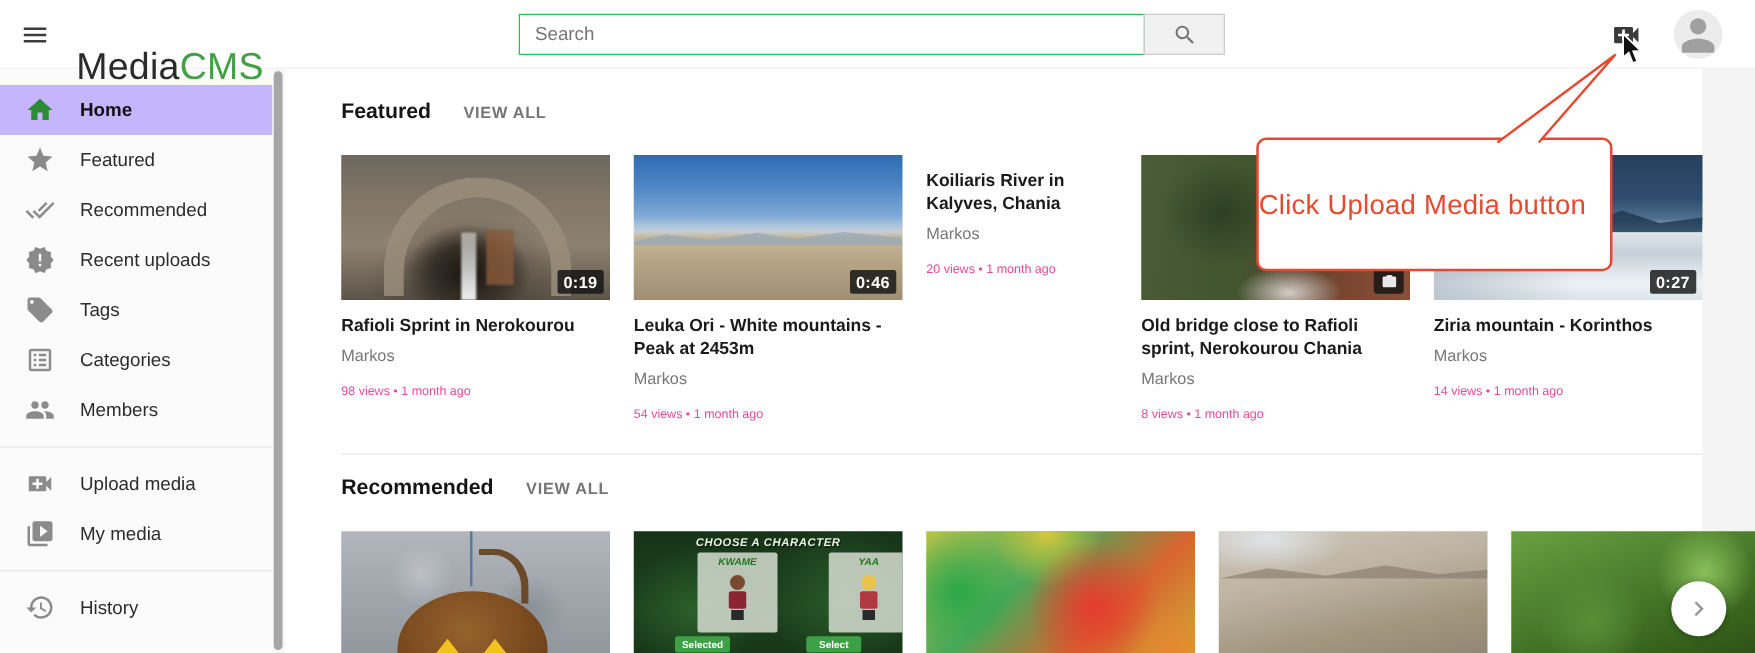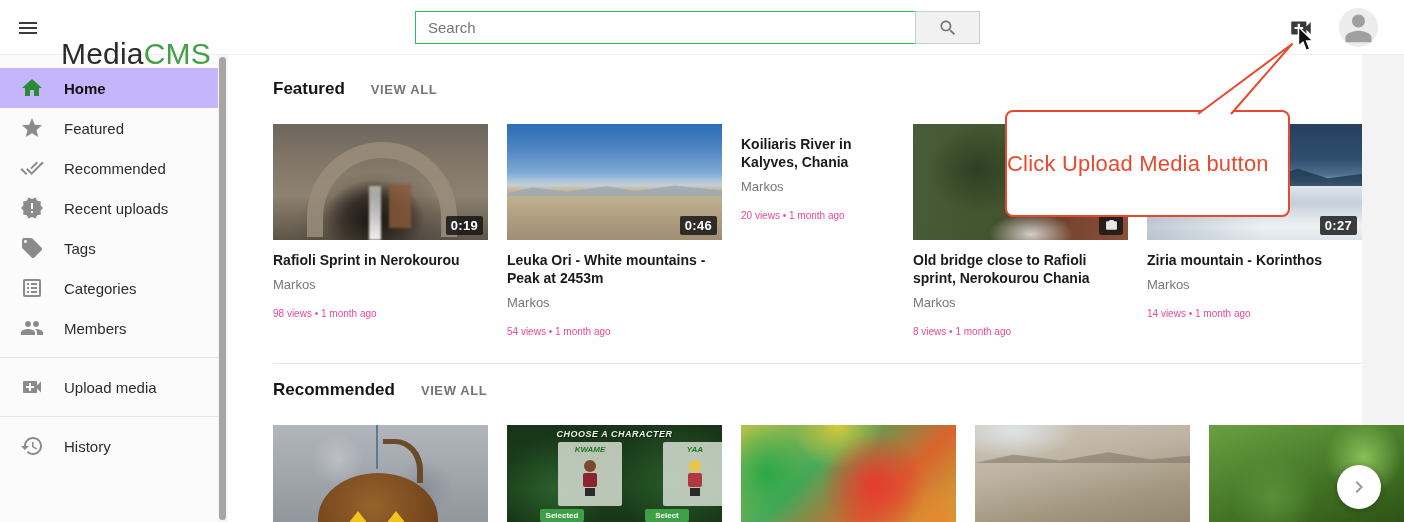--- a/index.html
+++ b/index.html
@@ -250,20 +250,28 @@
   </div>
   <div class="side-divider"></div>
   <div>
     <div class="side-item">
       <span class="icn">
           <svg width="24" height="24" viewBox="0 0 24 24">
             <path fill="#8b8b8b" d="M17 10.5V7c0-.55-.45-1-1-1H4c-.55 0-1 .45-1 1v10c0 .55.45 1 1 1h12c.55 0 1-.45 1-1v-3.5l4 4v-11l-4 4zM14 13h-3v3H9v-3H6v-2h3V8h2v3h3v2z"></path>
           </svg>
         </span>
       <span class="lbl">Upload media</span>
+    </div>
+    <div class="side-item">
+      <span class="icn">
+          <svg width="24" height="24" viewBox="0 0 24 24">
+            <path fill="#8b8b8b" d="M4 6H2v14c0 1.1.9 2 2 2h14v-2H4V6zm16-4H8c-1.1 0-2 .9-2 2v12c0 1.1.9 2 2 2h12c1.1 0 2-.9 2-2V4c0-1.1-.9-2-2-2zm-8 12.5v-9l6 4.5-6 4.5z"></path>
+          </svg>
+        </span>
+      <span class="lbl">My media</span>
     </div>
   </div>
   <div class="side-divider"></div>
   <div>
     <div class="side-item">
       <span class="icn">
           <svg width="24" height="24" viewBox="0 0 24 24">
             <path fill="#8b8b8b" d="M13 3c-4.97 0-9 4.03-9 9H1l3.89 3.89.07.14L9 12H6c0-3.87 3.13-7 7-7s7 3.13 7 7-3.13 7-7 7c-1.93 0-3.68-.79-4.94-2.06l-1.42 1.42C8.27 19.99 10.51 21 13 21c4.97 0 9-4.03 9-9s-4.03-9-9-9zm-1 5v5l4.28 2.54.72-1.21-3.5-2.08V8H12z"></path>
           </svg>
         </span>

